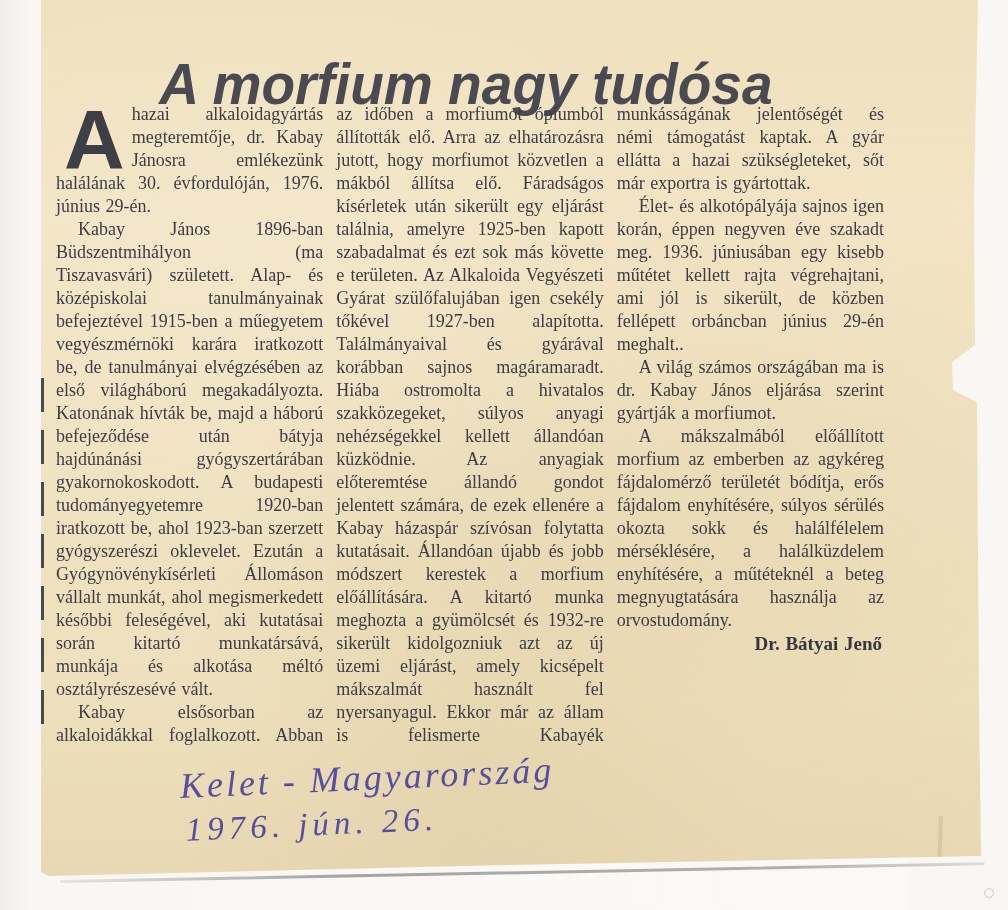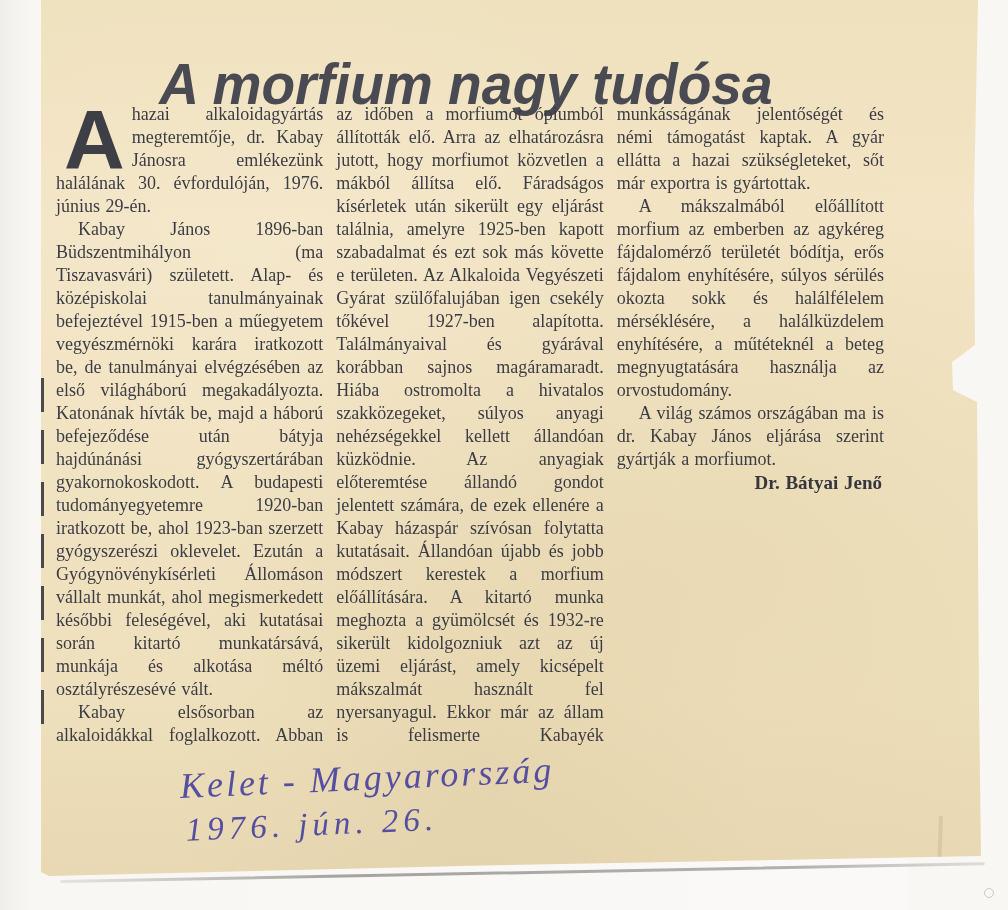--- a/index.html
+++ b/index.html
@@ -93,24 +93,25 @@
     <h1 class="headline">A morfium nagy tudósa</h1>
 
     <div class="article" lang="hu">
       <p class="first"><span class="dropcap">A</span><span>hazai alkaloidagyártás megteremtője, dr. Kabay Jánosra emlékezünk halálának 30. évfordulóján, 1976. június 29-én.</span></p>
 
       <p>Kabay János 1896-ban Büdszentmihályon (ma Tiszavasvári) született. Alap- és középiskolai tanulmányainak befejeztével 1915-ben a műegyetem vegyészmérnöki karára iratkozott be, de tanulmányai elvégzésében az első világháború megakadályozta. Katonának hívták be, majd a háború befejeződése után bátyja hajdúnánási gyógyszertárában gyakornokoskodott. A budapesti tudományegyetemre 1920-ban iratkozott be, ahol 1923-ban szerzett gyógyszerészi oklevelet. Ezután a Gyógynövénykísérleti Állomáson vállalt munkát, ahol megismerkedett későbbi feleségével, aki kutatásai során kitartó munkatársává, munkája és alkotása méltó osztályrészesévé vált.</p>
 
       <p>Kabay elsősorban az alkaloidákkal foglalkozott. Abban az időben a morfiumot ópiumból állították elő. Arra az elhatározásra jutott, hogy morfiumot közvetlen a mákból állítsa elő. Fáradságos kísérletek után sikerült egy eljárást találnia, amelyre 1925-ben kapott szabadalmat és ezt sok más követte e területen. Az Alkaloida Vegyészeti Gyárat szülőfalujában igen csekély tőkével 1927-ben alapította. Találmányaival és gyárával korábban sajnos magáramaradt. Hiába ostromolta a hivatalos szakközegeket, súlyos anyagi nehézségekkel kellett állandóan küzködnie. Az anyagiak előteremtése állandó gondot jelentett számára, de ezek ellenére a Kabay házaspár szívósan folytatta kutatásait. Állandóan újabb és jobb módszert kerestek a morfium előállítására. A kitartó munka meghozta a gyümölcsét és 1932-re sikerült kidolgozniuk azt az új üzemi eljárást, amely kicsépelt mákszalmát használt fel nyersanyagul. Ekkor már az állam is felismerte Kabayék munkásságának jelentőségét és némi támogatást kaptak. A gyár ellátta a hazai szükségleteket, sőt már exportra is gyártottak.</p>
 
 
+      <p>Élet- és alkotópályája sajnos igen korán, éppen negyven éve szakadt meg. 1936. júniusában egy kisebb műtétet kellett rajta végrehajtani, ami jól is sikerült, de közben fellépett orbáncban június 29-én meghalt..</p>
+
+      <p>A világ számos országában ma is dr. Kabay János eljárása szerint gyártják a morfiumot.</p>
 
       <p>A mákszalmából előállított morfium az emberben az agykéreg fájdalomérző területét bódítja, erős fájdalom enyhítésére, súlyos sérülés okozta sokk és halálfélelem mérséklésére, a halálküzdelem enyhítésére, a műtéteknél a beteg megnyugtatására használja az orvostudomány.</p>
-
-      <p>A világ számos országában ma is dr. Kabay János eljárása szerint gyártják a morfiumot.</p>
 
       <p class="byline">Dr. Bátyai Jenő</p>
     </div>
 
     <div class="note">
       <div class="note-line1">Kelet - Magyarország</div>
       <div class="note-line2">1976. jún. 26.</div>
     </div>
 
     <div class="crease"></div>

